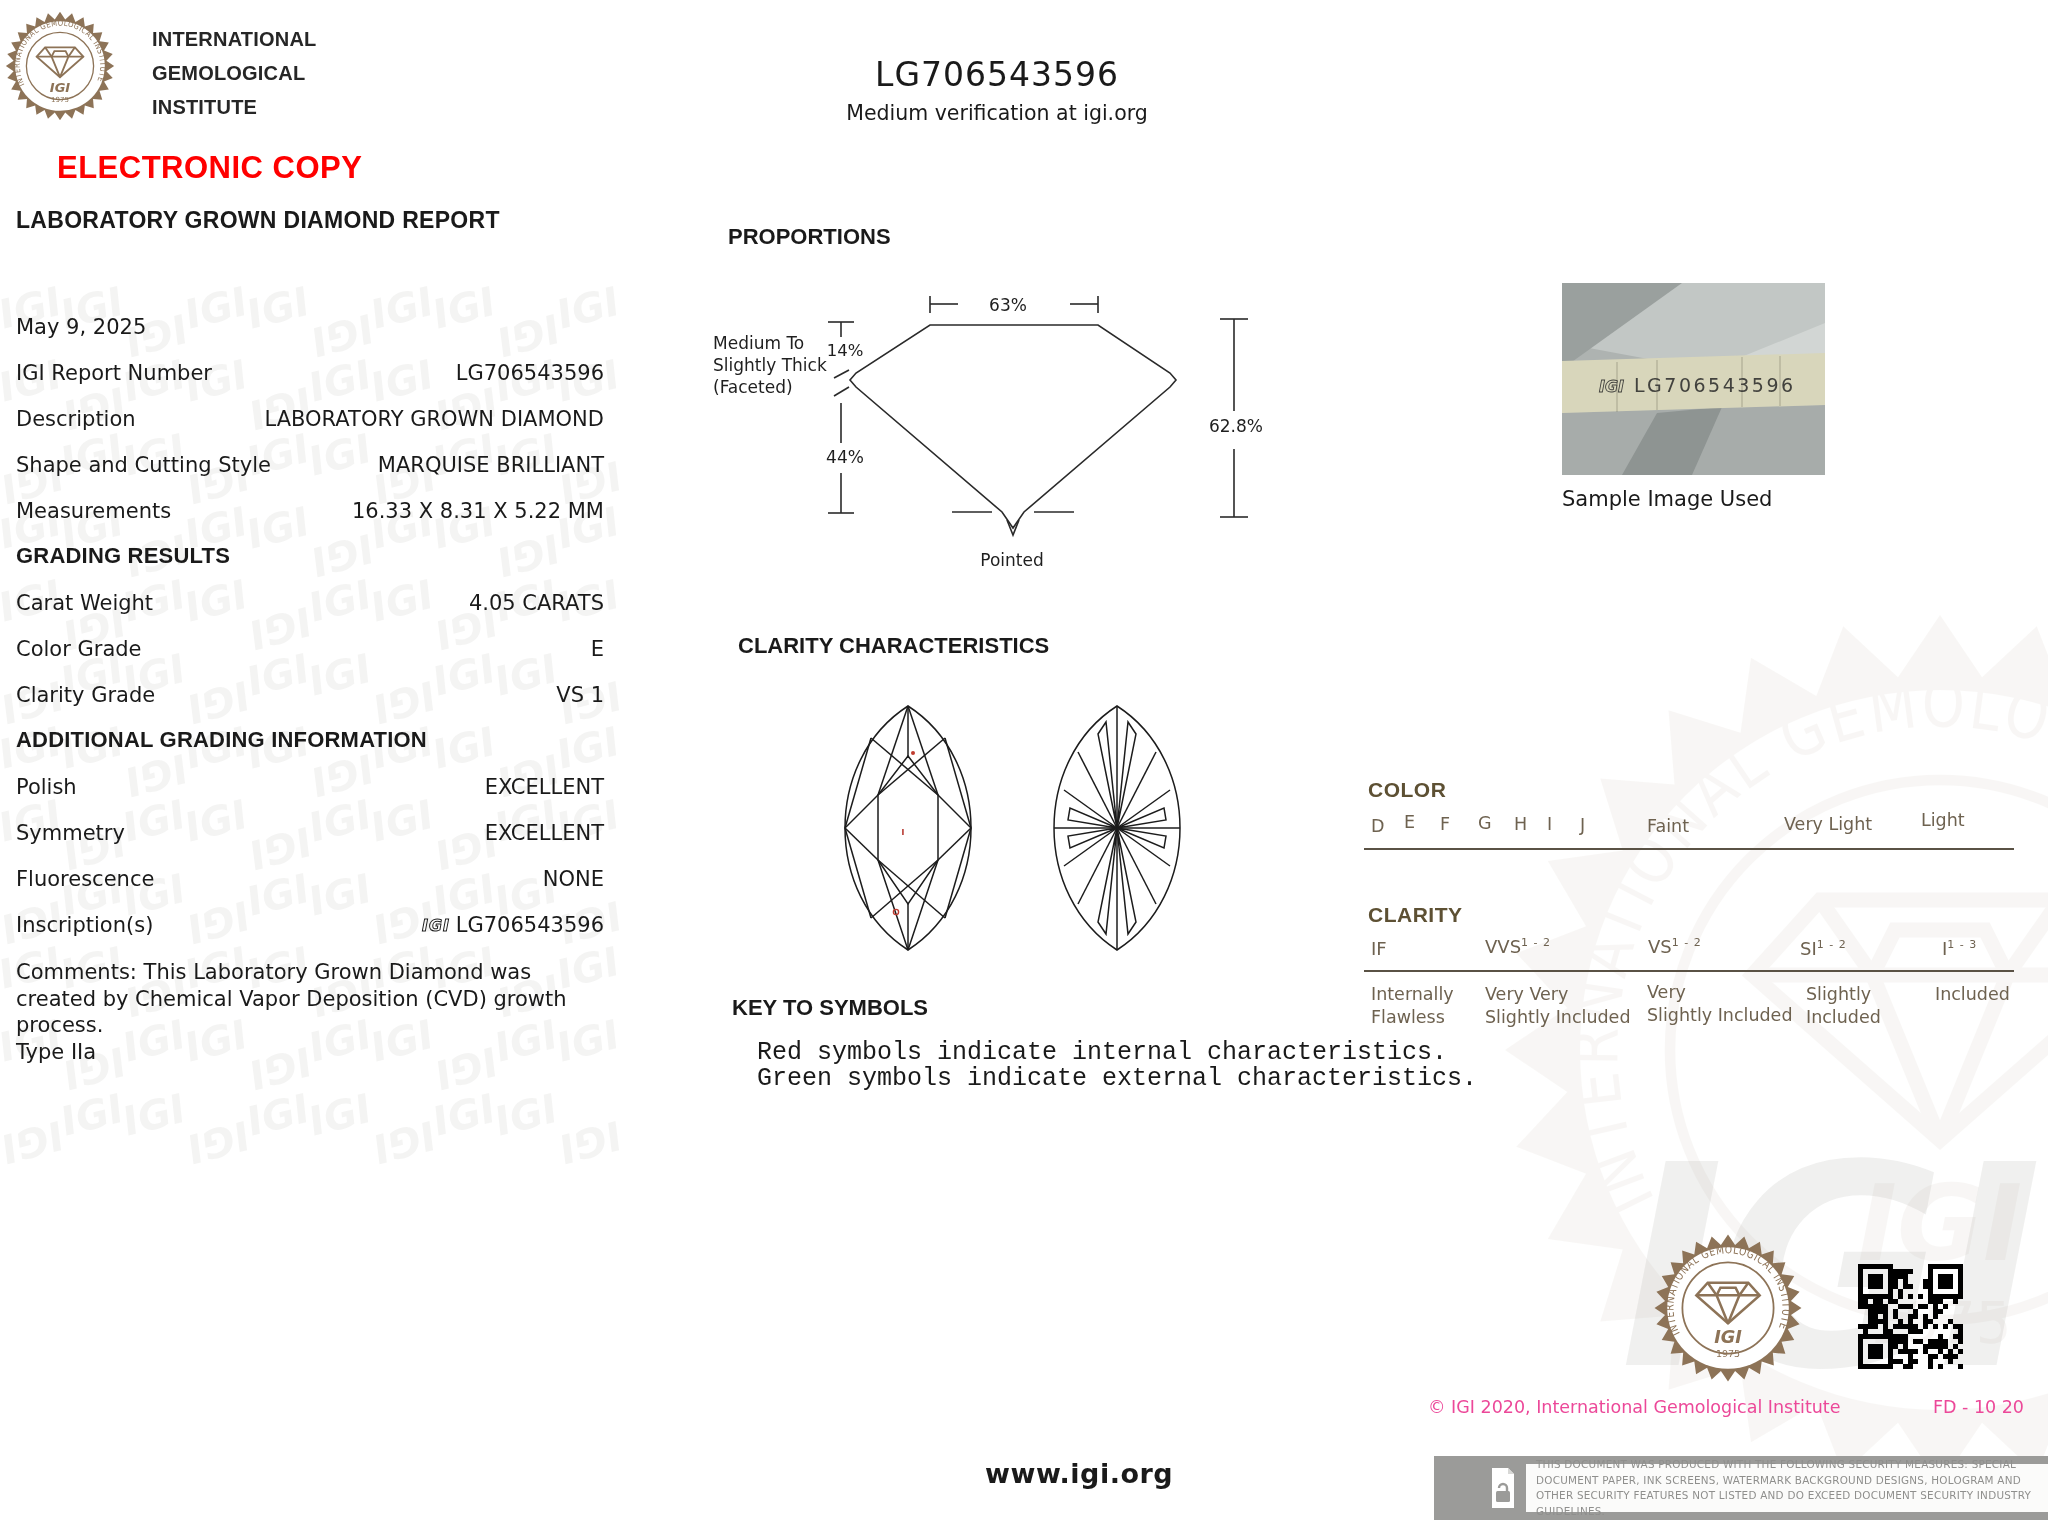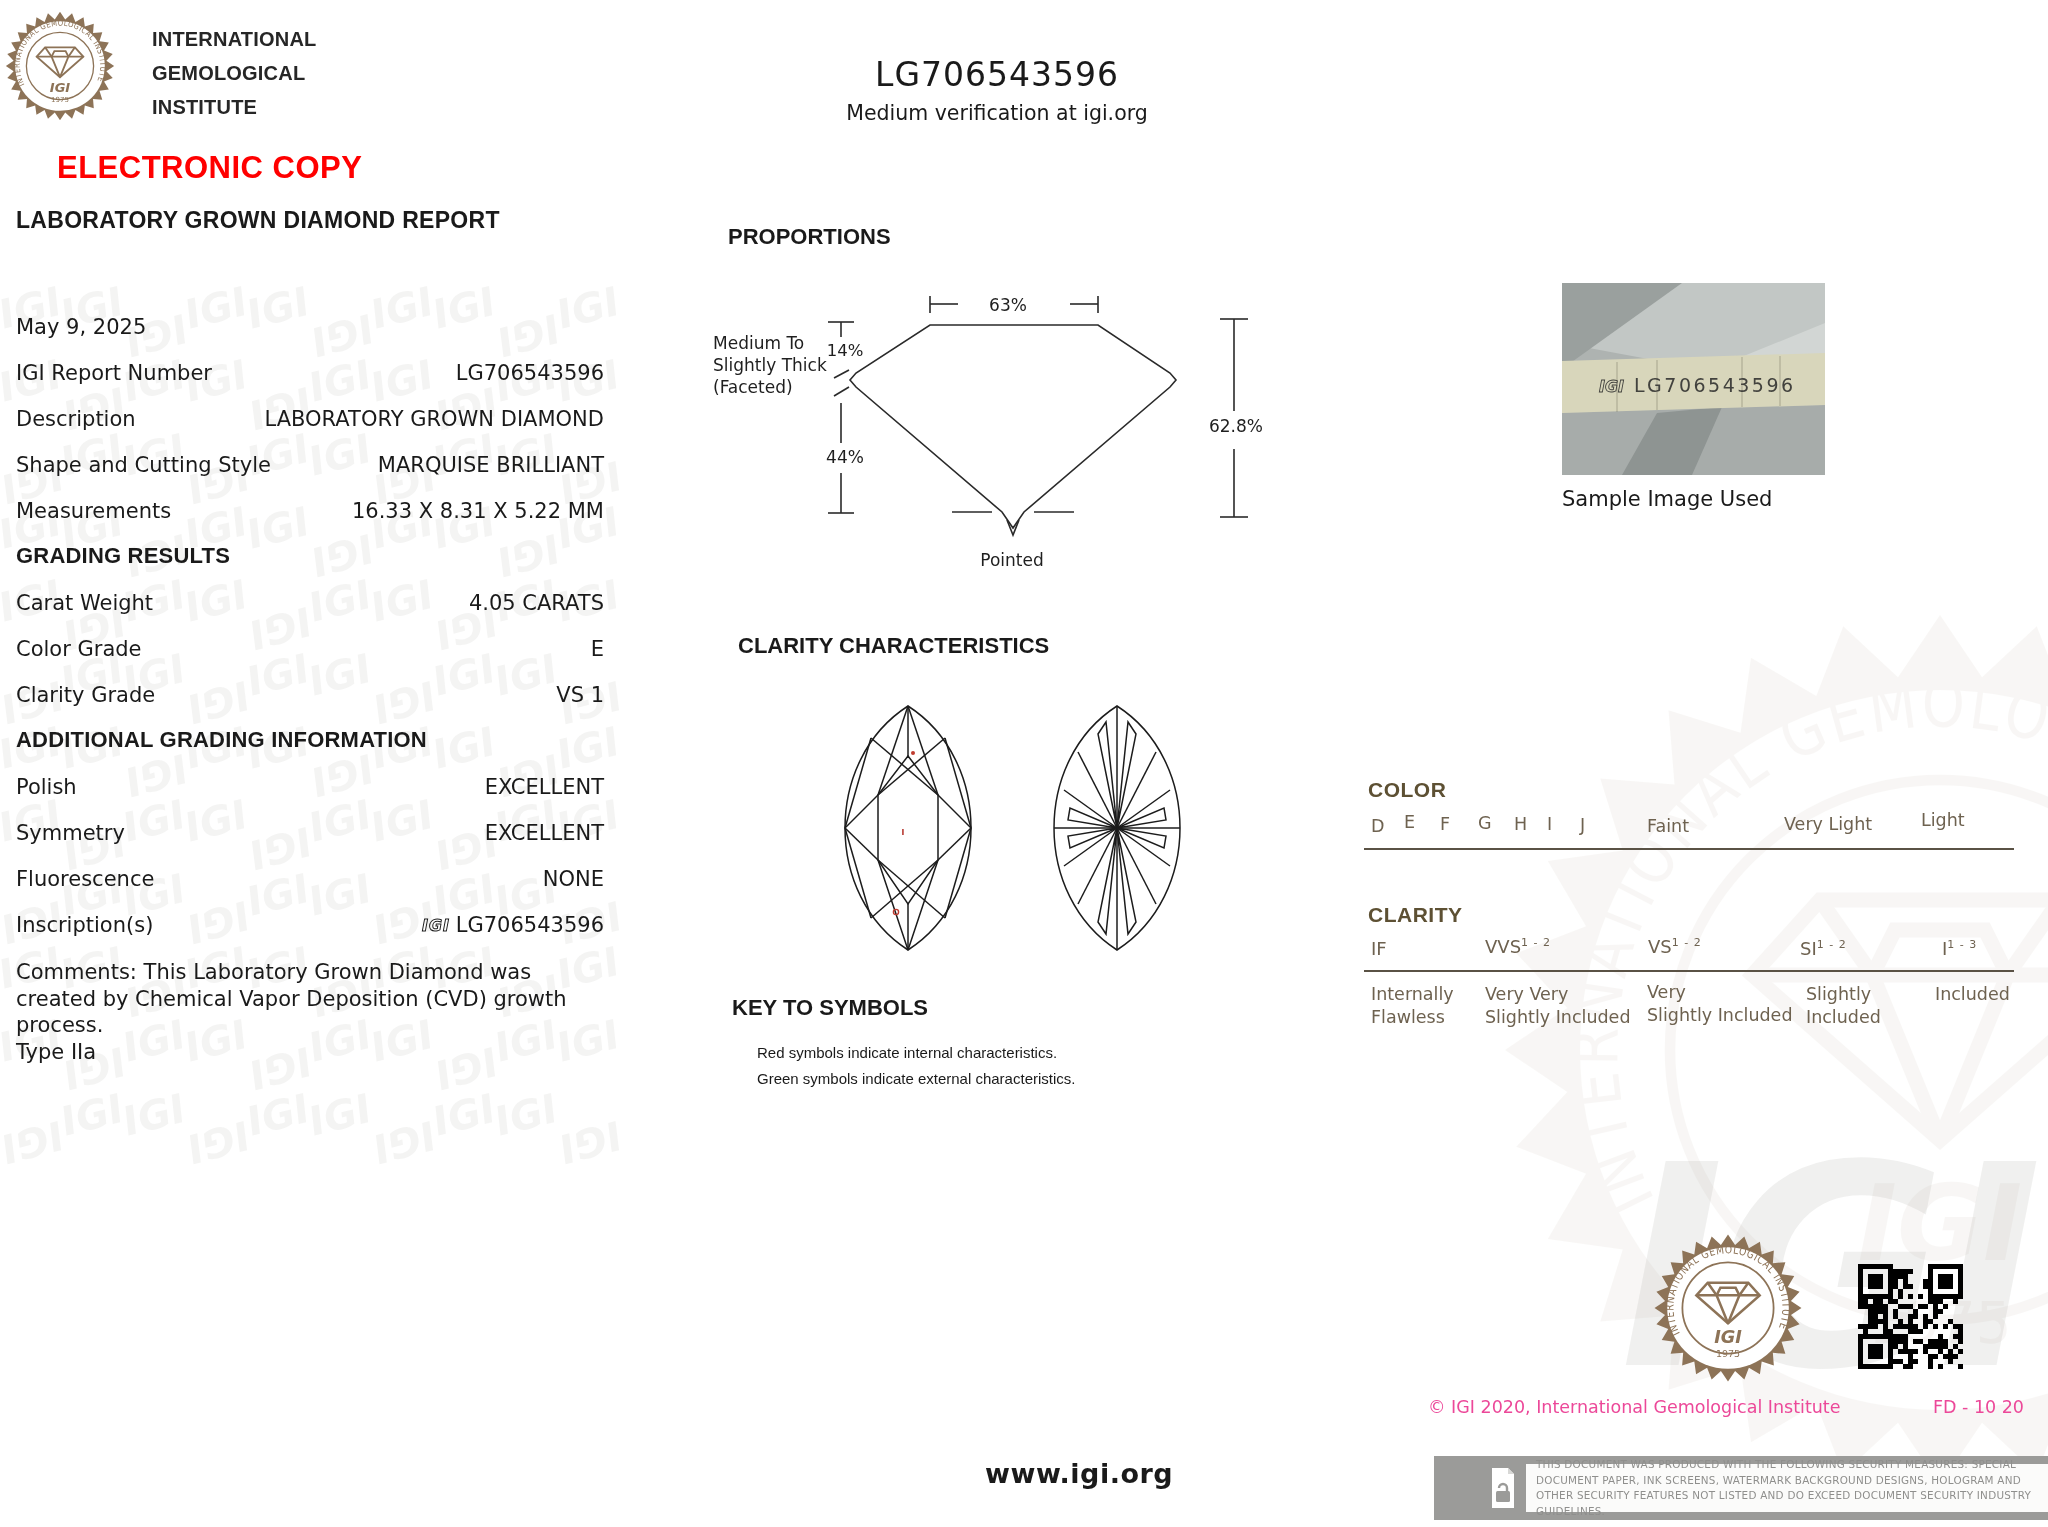--- a/index.html
+++ b/index.html
@@ -47,21 +47,21 @@
   #sample-image{left:1562px;top:283px;z-index:1;}
   #sample-caption{left:1562px;top:487px;width:263px;font-size:21px;z-index:1;}
 
   
   #cc-heading{left:738px;top:633px;font-size:22px;z-index:1;}
   .marquise{z-index:1;}
   .marquise path,.marquise line,.marquise polyline{stroke:#1c1c1c;stroke-width:1.5;fill:none;}
 
   
   #kts-heading{left:732px;top:995px;font-size:22px;z-index:1;}
-  #kts-lines{left:757px;top:1040px;font-family:Liberation Sans, sans-serif;font-size:15px;line-height:26px;z-index:1;}
+  #kts-lines{left:757px;top:1040px;font-family:Liberation Mono, monospace;font-size:25px;line-height:26px;z-index:1;}
 
   
   #scales{left:1364px;top:770px;width:660px;height:270px;z-index:1;color:var(--c-scale-text,#6e6250);}
   #scales .scale-head{position:absolute;font-family:"Liberation Sans",sans-serif;font-weight:700;font-size:21px;
     color:var(--c-scale-heading,#5d5033);letter-spacing:0.5px;}
   #scales .itm{position:absolute;font-size:17.5px;}
   #scales .scale-line{position:absolute;left:0;width:650px;height:2px;background:var(--c-line-brown,#5a5245);}
   #scales .grade{font-size:18px;}
   #scales sup{font-size:11px;letter-spacing:1px;}
   #scales .desc{line-height:23px;}

